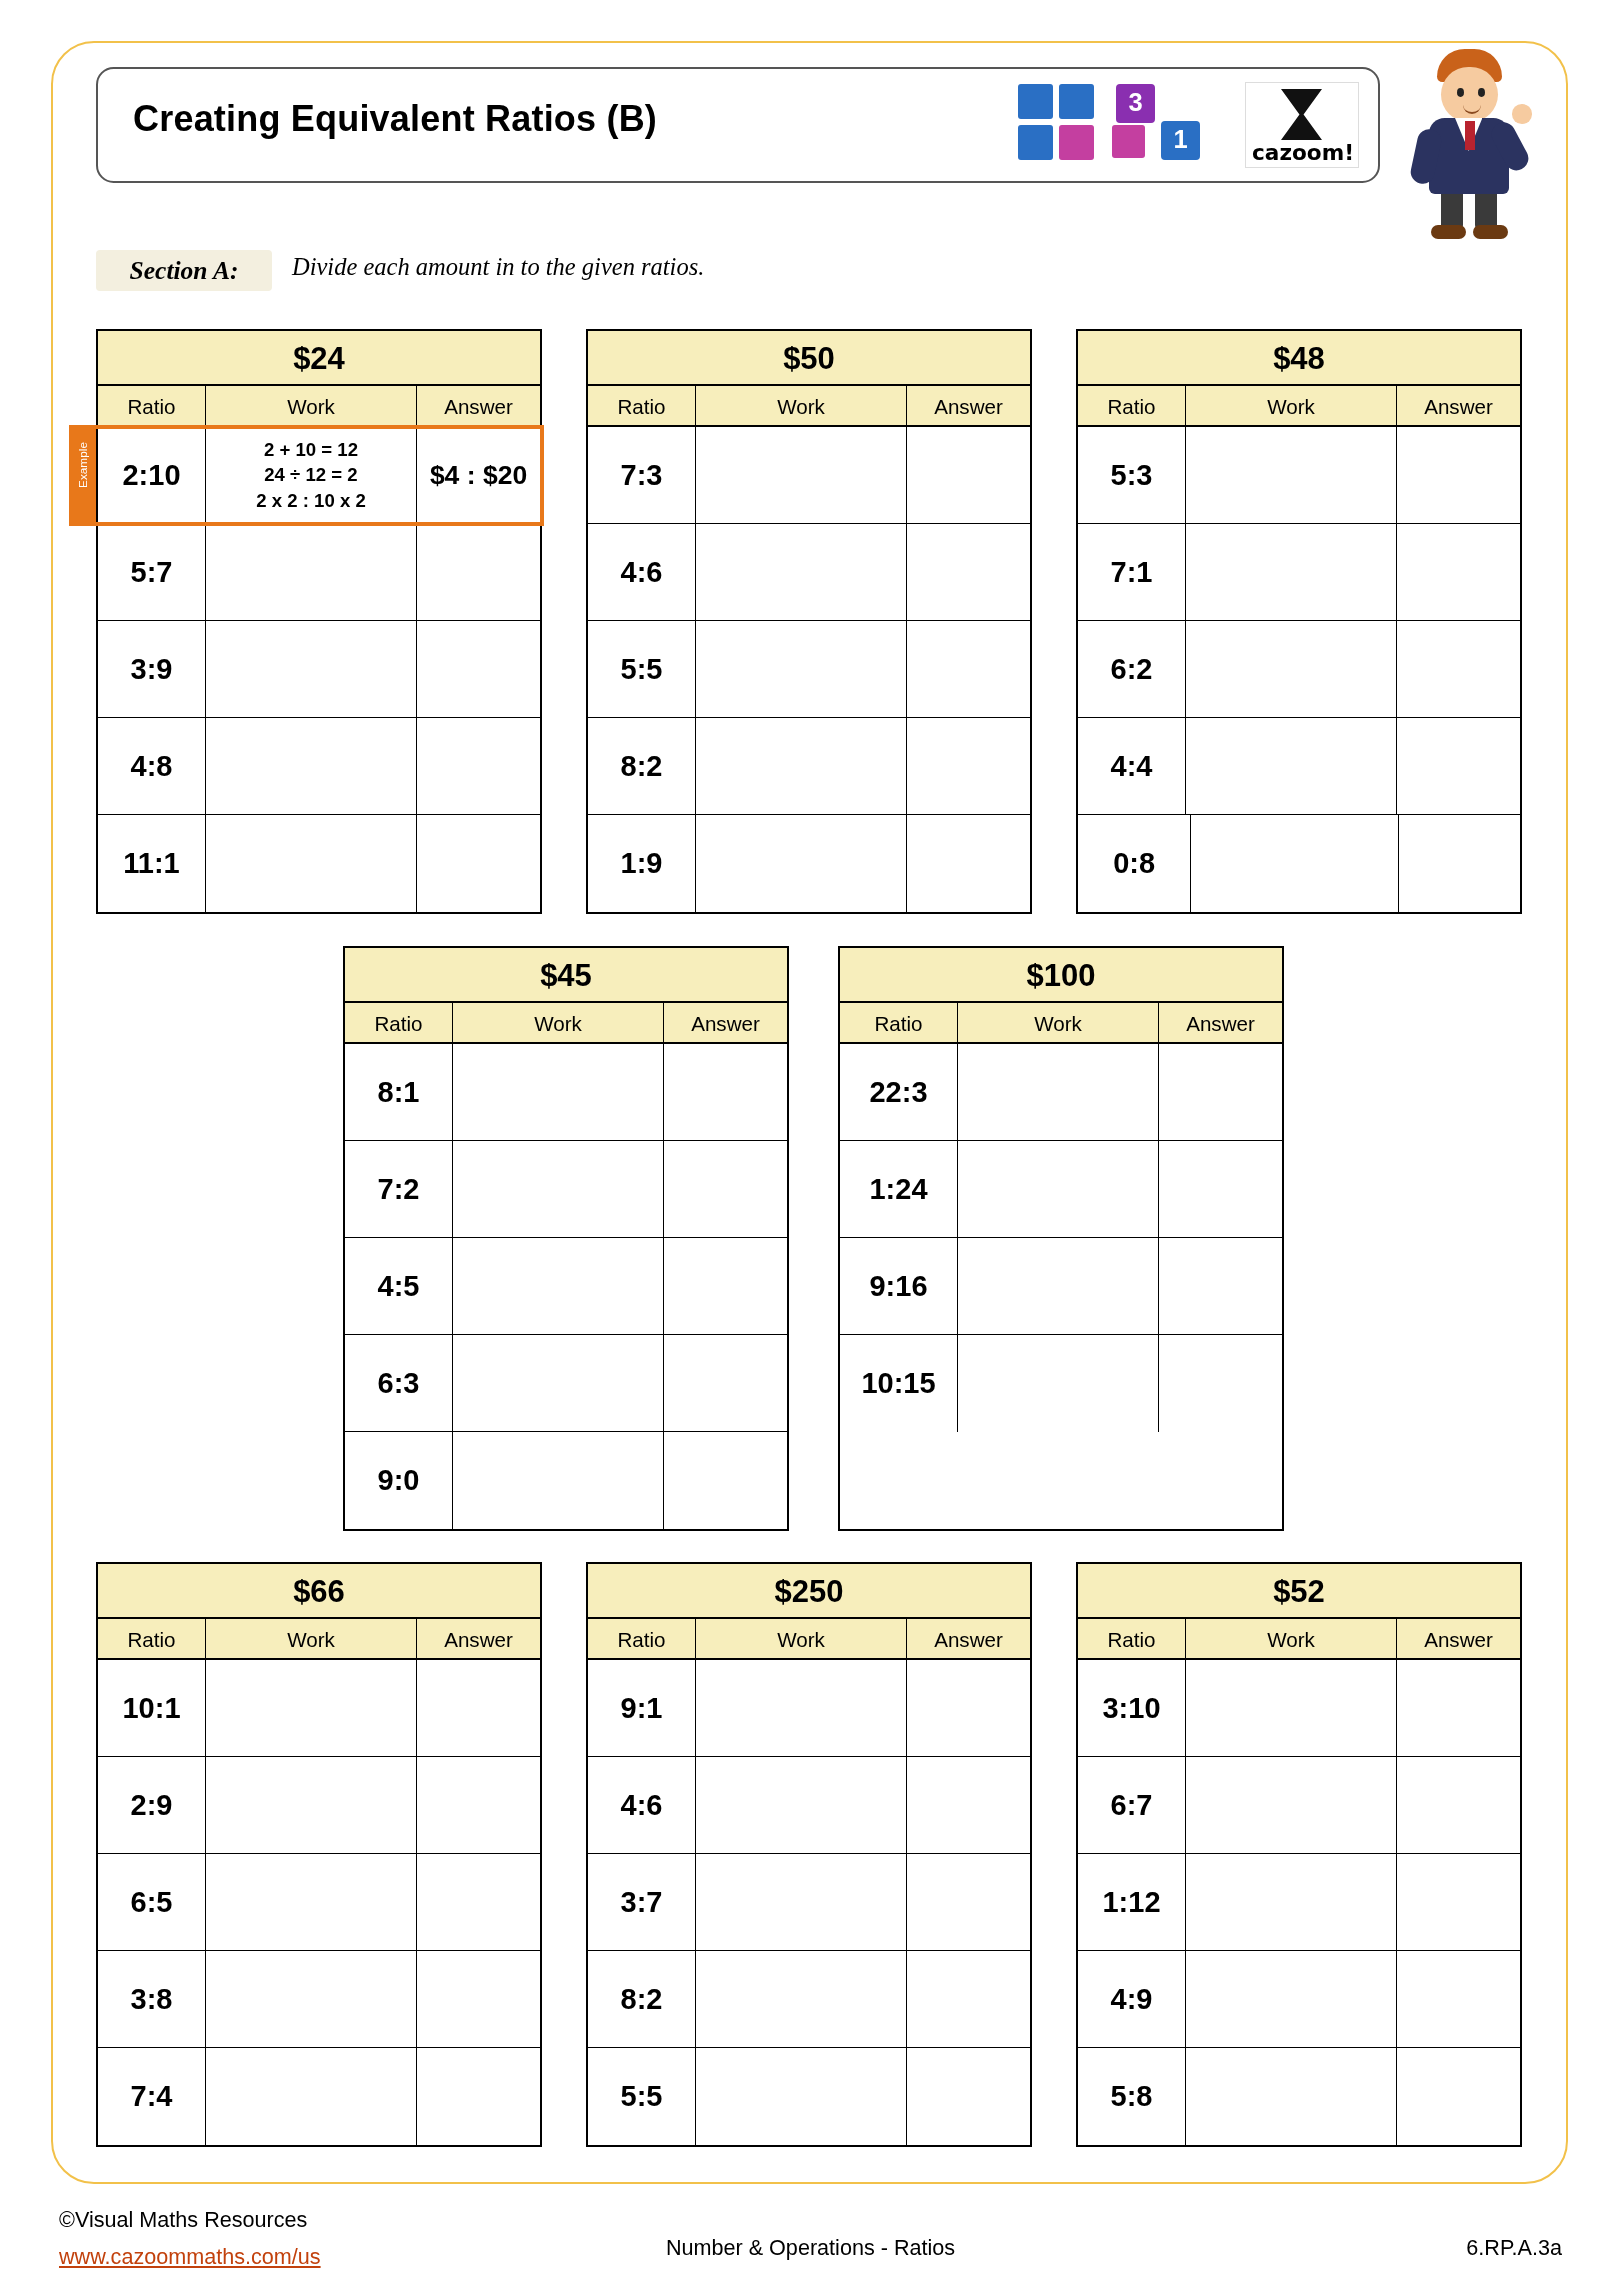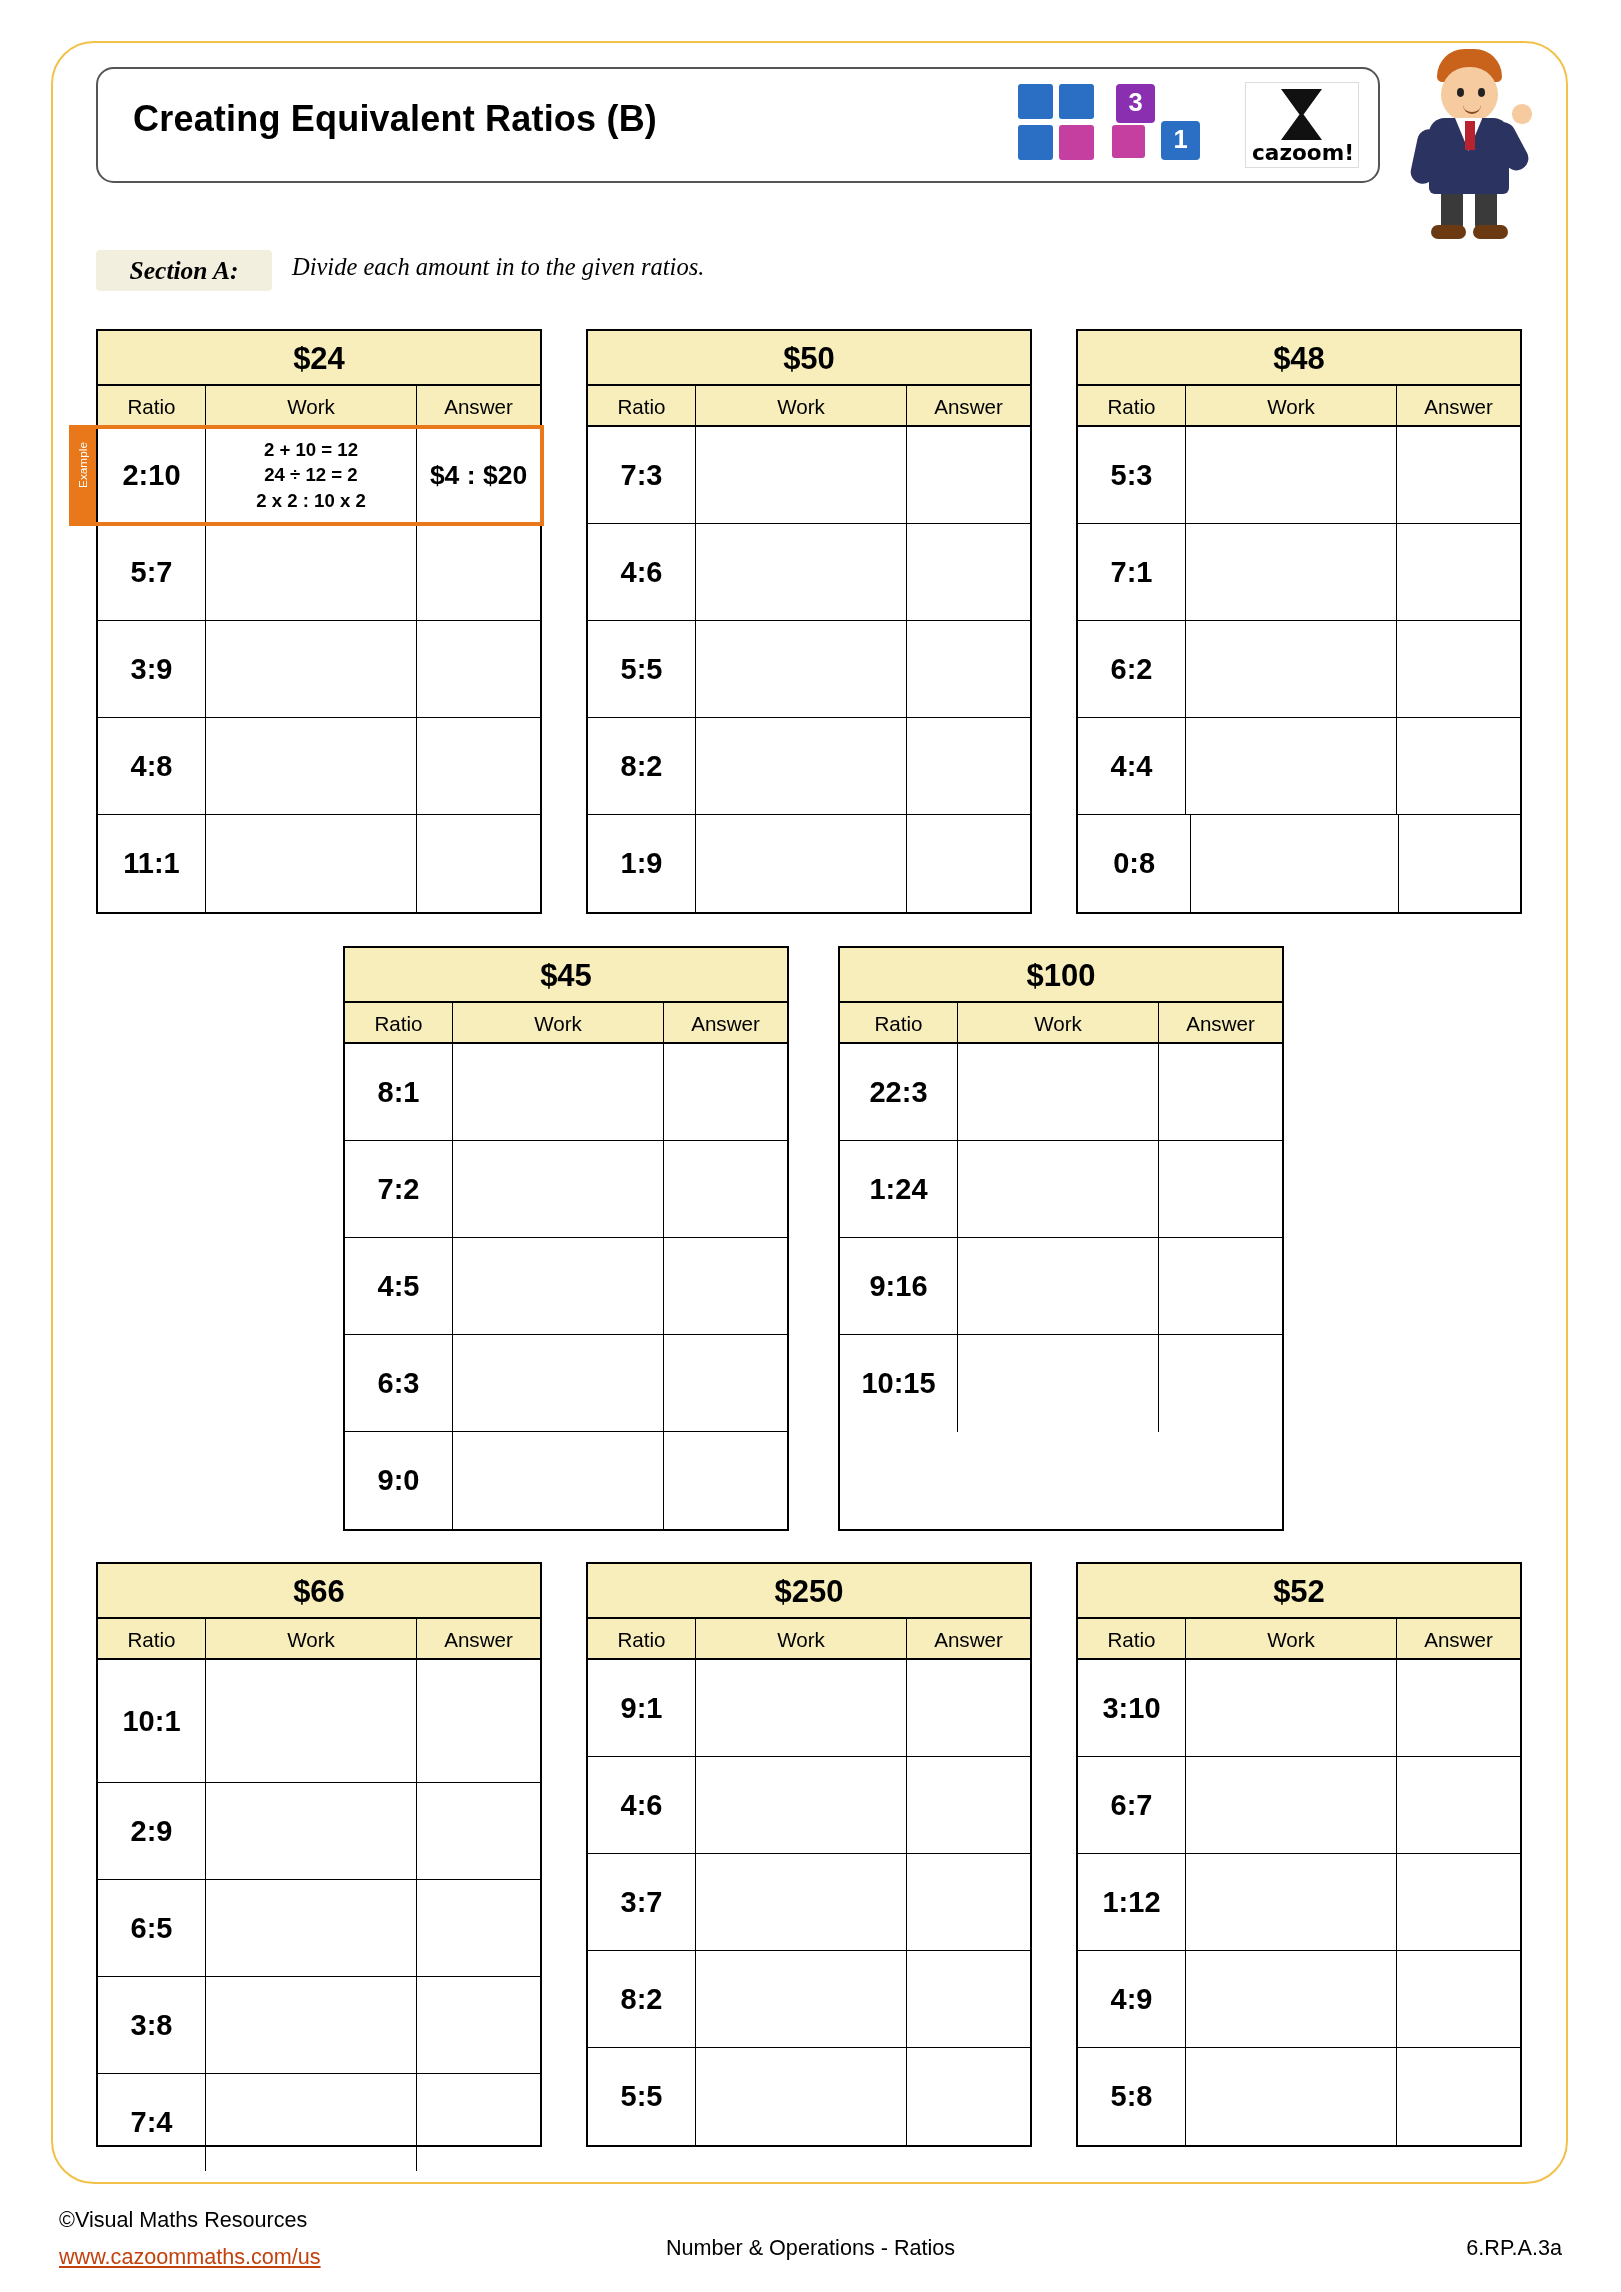--- a/index.html
+++ b/index.html
@@ -502,21 +502,21 @@
     </div>
   </div>
 
   <div class="rt" style="left:96px; top:1562px; width:446px; height:585px;">
     <div class="amt">$66</div>
     <div class="hdr">
       <div class="c1" style="width:108px;">Ratio</div>
       <div class="c2" style="width:211px;">Work</div>
       <div class="c3" style="width:123px;">Answer</div>
     </div>
-    <div class="row" style="height:123px;">
+    <div class="row" style="height:97px;">
       <div class="c1" style="width:108px;">10:1</div>
       <div class="c2" style="width:211px;"></div>
       <div class="c3" style="width:123px;"></div>
     </div>
     <div class="row" style="height:97px;">
       <div class="c1" style="width:108px;">2:9</div>
       <div class="c2" style="width:211px;"></div>
       <div class="c3" style="width:123px;"></div>
     </div>
     <div class="row" style="height:97px;">

